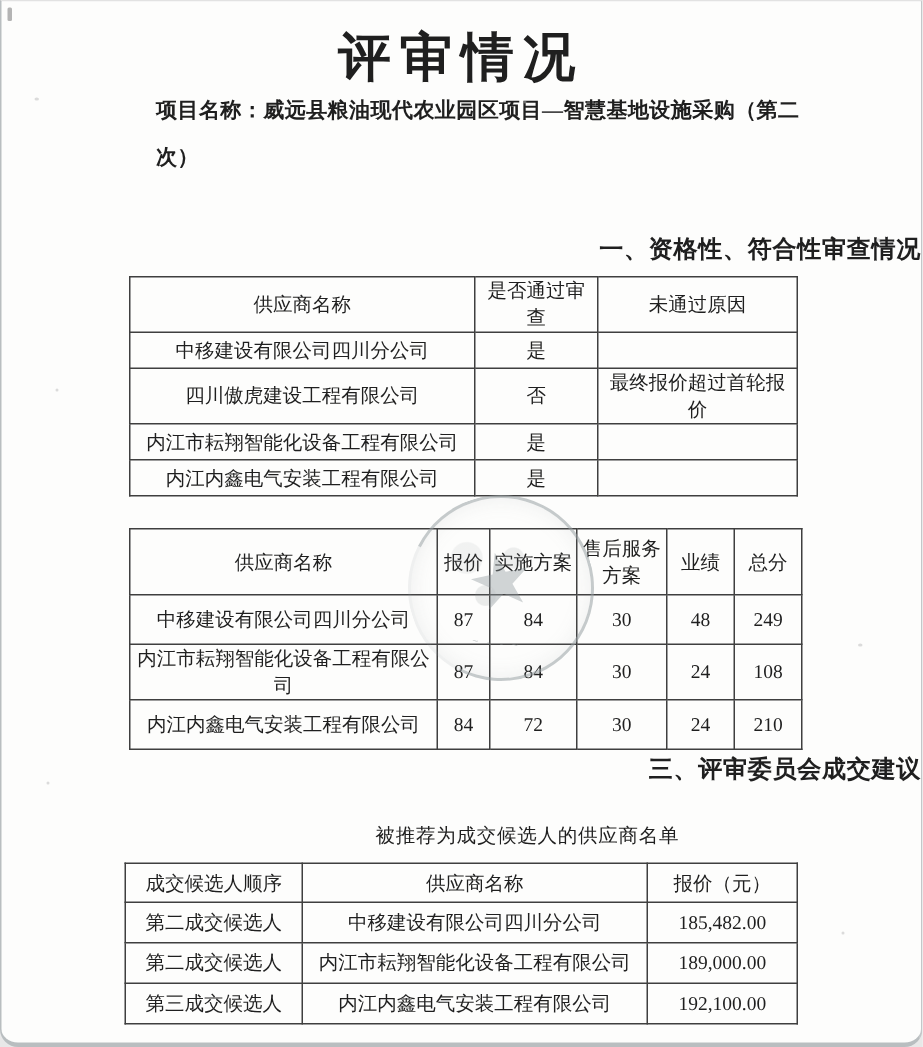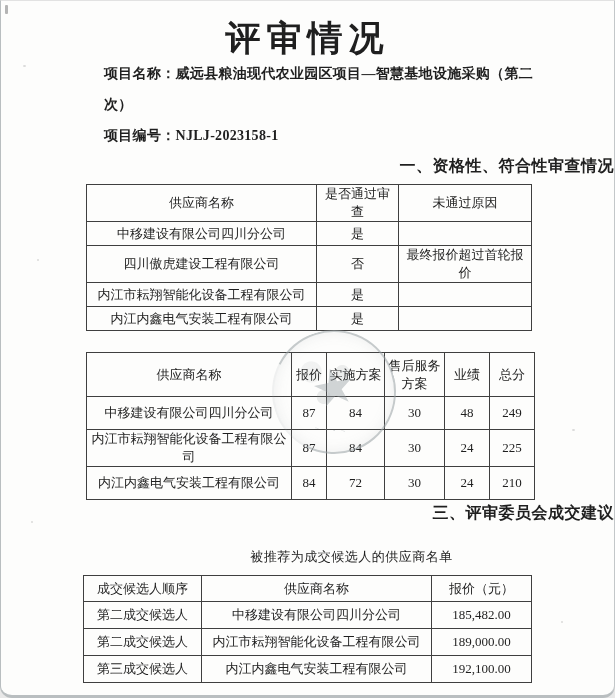--- a/index.html
+++ b/index.html
@@ -83,23 +83,20 @@
 <body>
 
 <div class="page">
 
   <div class="doc-title">评审情况</div>
 
   <div class="para-line line1">
     <span>项目名称：</span><span>威远县粮油现代农业园区项目—智慧基地设施采购（第二</span>
   </div>
   <div class="para-line line2">次）</div>
-  <div class="para-line line3">
-    <span>项目编号：</span><span>NJLJ-2023158-1</span>
-  </div>
 
   <div class="section-heading h1">一、资格性、符合性审查情况</div>
 
   <table class="t1">
     <colgroup>
         <col style="width:230px">
         <col style="width:82px">
         <col style="width:133px">
       </colgroup>
     <tbody>
@@ -157,21 +154,21 @@
       <td>30</td>
       <td>48</td>
       <td>249</td>
     </tr>
     <tr>
       <td>内江市耘翔智能化设备工程有限公司</td>
       <td>87</td>
       <td>84</td>
       <td>30</td>
       <td>24</td>
-      <td>225</td>
+      <td>108</td>
     </tr>
     <tr>
       <td>内江内鑫电气安装工程有限公司</td>
       <td>84</td>
       <td>72</td>
       <td>30</td>
       <td>24</td>
       <td>210</td>
     </tr>
   </tbody>

